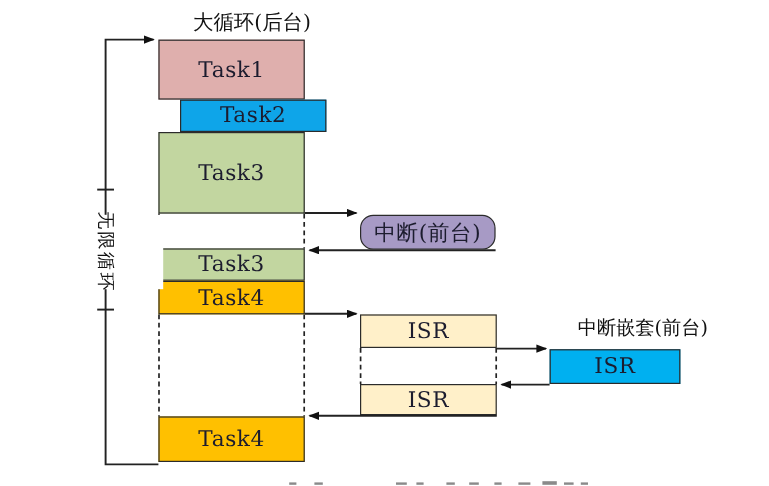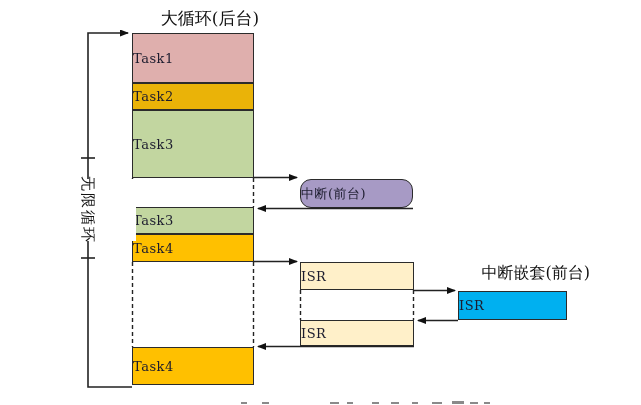--- a/index.html
+++ b/index.html
@@ -8,22 +8,22 @@
     width:641px;height:405px;
     background:#ffffff;
     font-family:"DejaVu Serif","Liberation Serif",serif;
     overflow:hidden;
     text-decoration:underline;
   }
   .blk{
     position:absolute;
     box-sizing:border-box;
     border:1.6px solid #2b2b2b;
-    display:flex;align-items:center;justify-content:flex-start;
-    font-size:13px;color:#1c1c2e;
+    display:flex;align-items:center;justify-content:center;
+    font-size:18px;color:#1c1c2e;
     letter-spacing:0.5px;
   }
   .lbl{
     position:absolute;
     color:#111111;
     white-space:nowrap;
   }
   #title{top:7px;left:140px;width:140px;text-align:center;font-size:17px;}
   #nested-label{top:263px;left:440px;width:150px;text-align:right;font-size:16px;}
   #loop-label{
@@ -44,21 +44,21 @@
 
   <div id="title" class="lbl">大循环(后台)</div>
 
   <div id="loop-label" class="lbl">无限循环</div>
 
   <div id="nested-label" class="lbl">中断嵌套(前台)</div>
 
   <div class="blk" style="left: 132px; top: 33px; width: 122px; height: 50px; background-color: rgb(223, 175, 173);">
     <span>Task1</span>
   </div>
-  <div class="blk" style="left: 132px; top: 83px; width: 122px; height: 27px; background-color: #eab308;">
+  <div class="blk" style="left: 150px; top: 83px; width: 122px; height: 27px; background-color: #0ea5e9;">
     <span>Task2</span>
   </div>
   <div class="blk" style="left: 132px; top: 110px; width: 122px; height: 68px; background-color: rgb(194, 214, 160);">
     <span>Task3</span>
   </div>
   <div class="blk" style="left: 132px; top: 207px; width: 122px; height: 27px; background-color: rgb(194, 214, 160);">
     <span>Task3</span>
   </div>
   <div class="blk" style="left: 132px; top: 234px; width: 122px; height: 28px; background-color: rgb(255, 192, 0);">
     <span>Task4</span>

